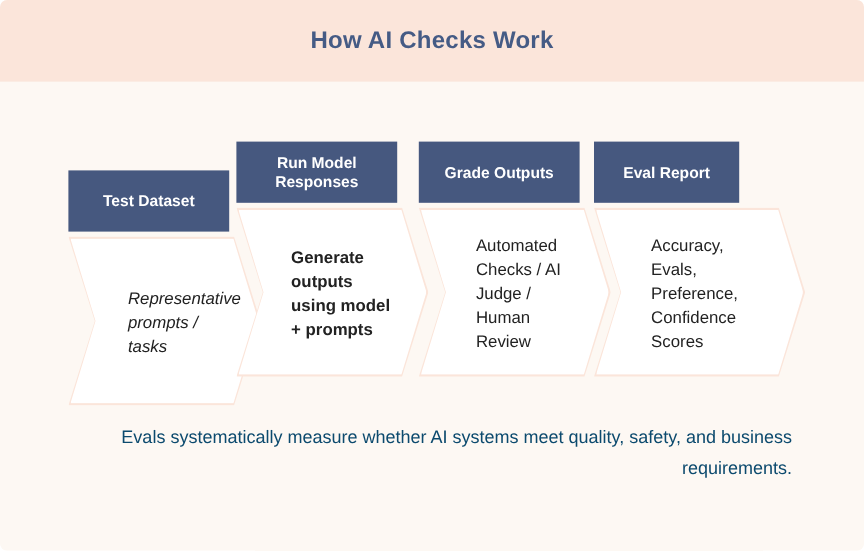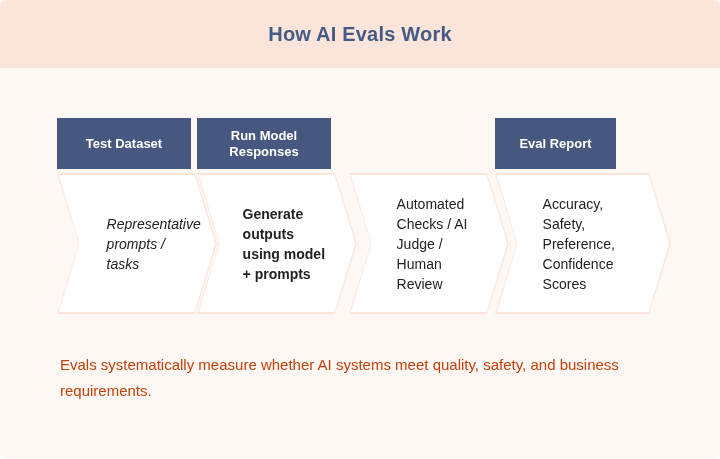--- a/index.html
+++ b/index.html
@@ -122,37 +122,37 @@
     display: block;
     width: 100%;
   }
 
   
   .caption {
     position: absolute;
     left: 60px;
     top: 352px;
     width: 600px;
-    text-align: left;
+    text-align: right;
     font-size: 15px;
     line-height: 26px;
-    color: #c2410c;
+    color: #0c4a6e;
   }
 </style>
 </head>
 <body>
 
 <div id="infographic">
 
   <div class="header-band"></div>
-  <div class="header-title">How AI Evals Work</div>
+  <div class="header-title">How AI Checks Work</div>
 
   <div class="flow">
 
-    <div class="stage" style="left:0px; width:160px;">
+    <div class="stage" style="left:0px; width:160px;margin-top:24px;">
       <div class="stage-head" style="width:134px;">
         <div class="stage-head-label">Test Dataset</div>
       </div>
       <div class="stage-body first" style="width:160px;">
         <div class="stage-body-inner">
           <div class="stage-body-text" style="padding-left:48px; padding-right:28px;font-style:italic;">
             <span>Representative prompts / tasks</span>
           </div>
         </div>
       </div>
@@ -166,37 +166,40 @@
       <div class="stage-body" style="width:160px;">
         <div class="stage-body-inner">
           <div class="stage-body-text" style="padding-left:44px; padding-right:30px;font-weight:bold;">
             <span>Generate outputs using model + prompts</span>
           </div>
         </div>
       </div>
     </div>
 
     <div class="stage" style="left:292px; width:160px;">
+      <div class="stage-head" style="width:134px;">
+        <div class="stage-head-label">Grade Outputs</div>
+      </div>
       <div class="stage-body" style="width:160px;">
         <div class="stage-body-inner">
           <div class="stage-body-text" style="padding-left:46px; padding-right:32px;justify-content:flex-end;">
             <span>Automated Checks / AI Judge / Human Review</span>
           </div>
         </div>
       </div>
     </div>
 
     <div class="stage" style="left:438px; width:176px;">
       <div class="stage-head" style="width:121px;">
         <div class="stage-head-label">Eval Report</div>
       </div>
       <div class="stage-body" style="width:176px;">
         <div class="stage-body-inner">
           <div class="stage-body-text" style="padding-left:46px; padding-right:42px;">
-            <span>Accuracy, Safety, Preference, Confidence Scores</span>
+            <span>Accuracy, Evals, Preference, Confidence Scores</span>
           </div>
         </div>
       </div>
     </div>
 
   </div>
 
   <div class="caption">Evals systematically measure whether AI systems meet quality, safety, and business requirements.</div>
 
 </div>

